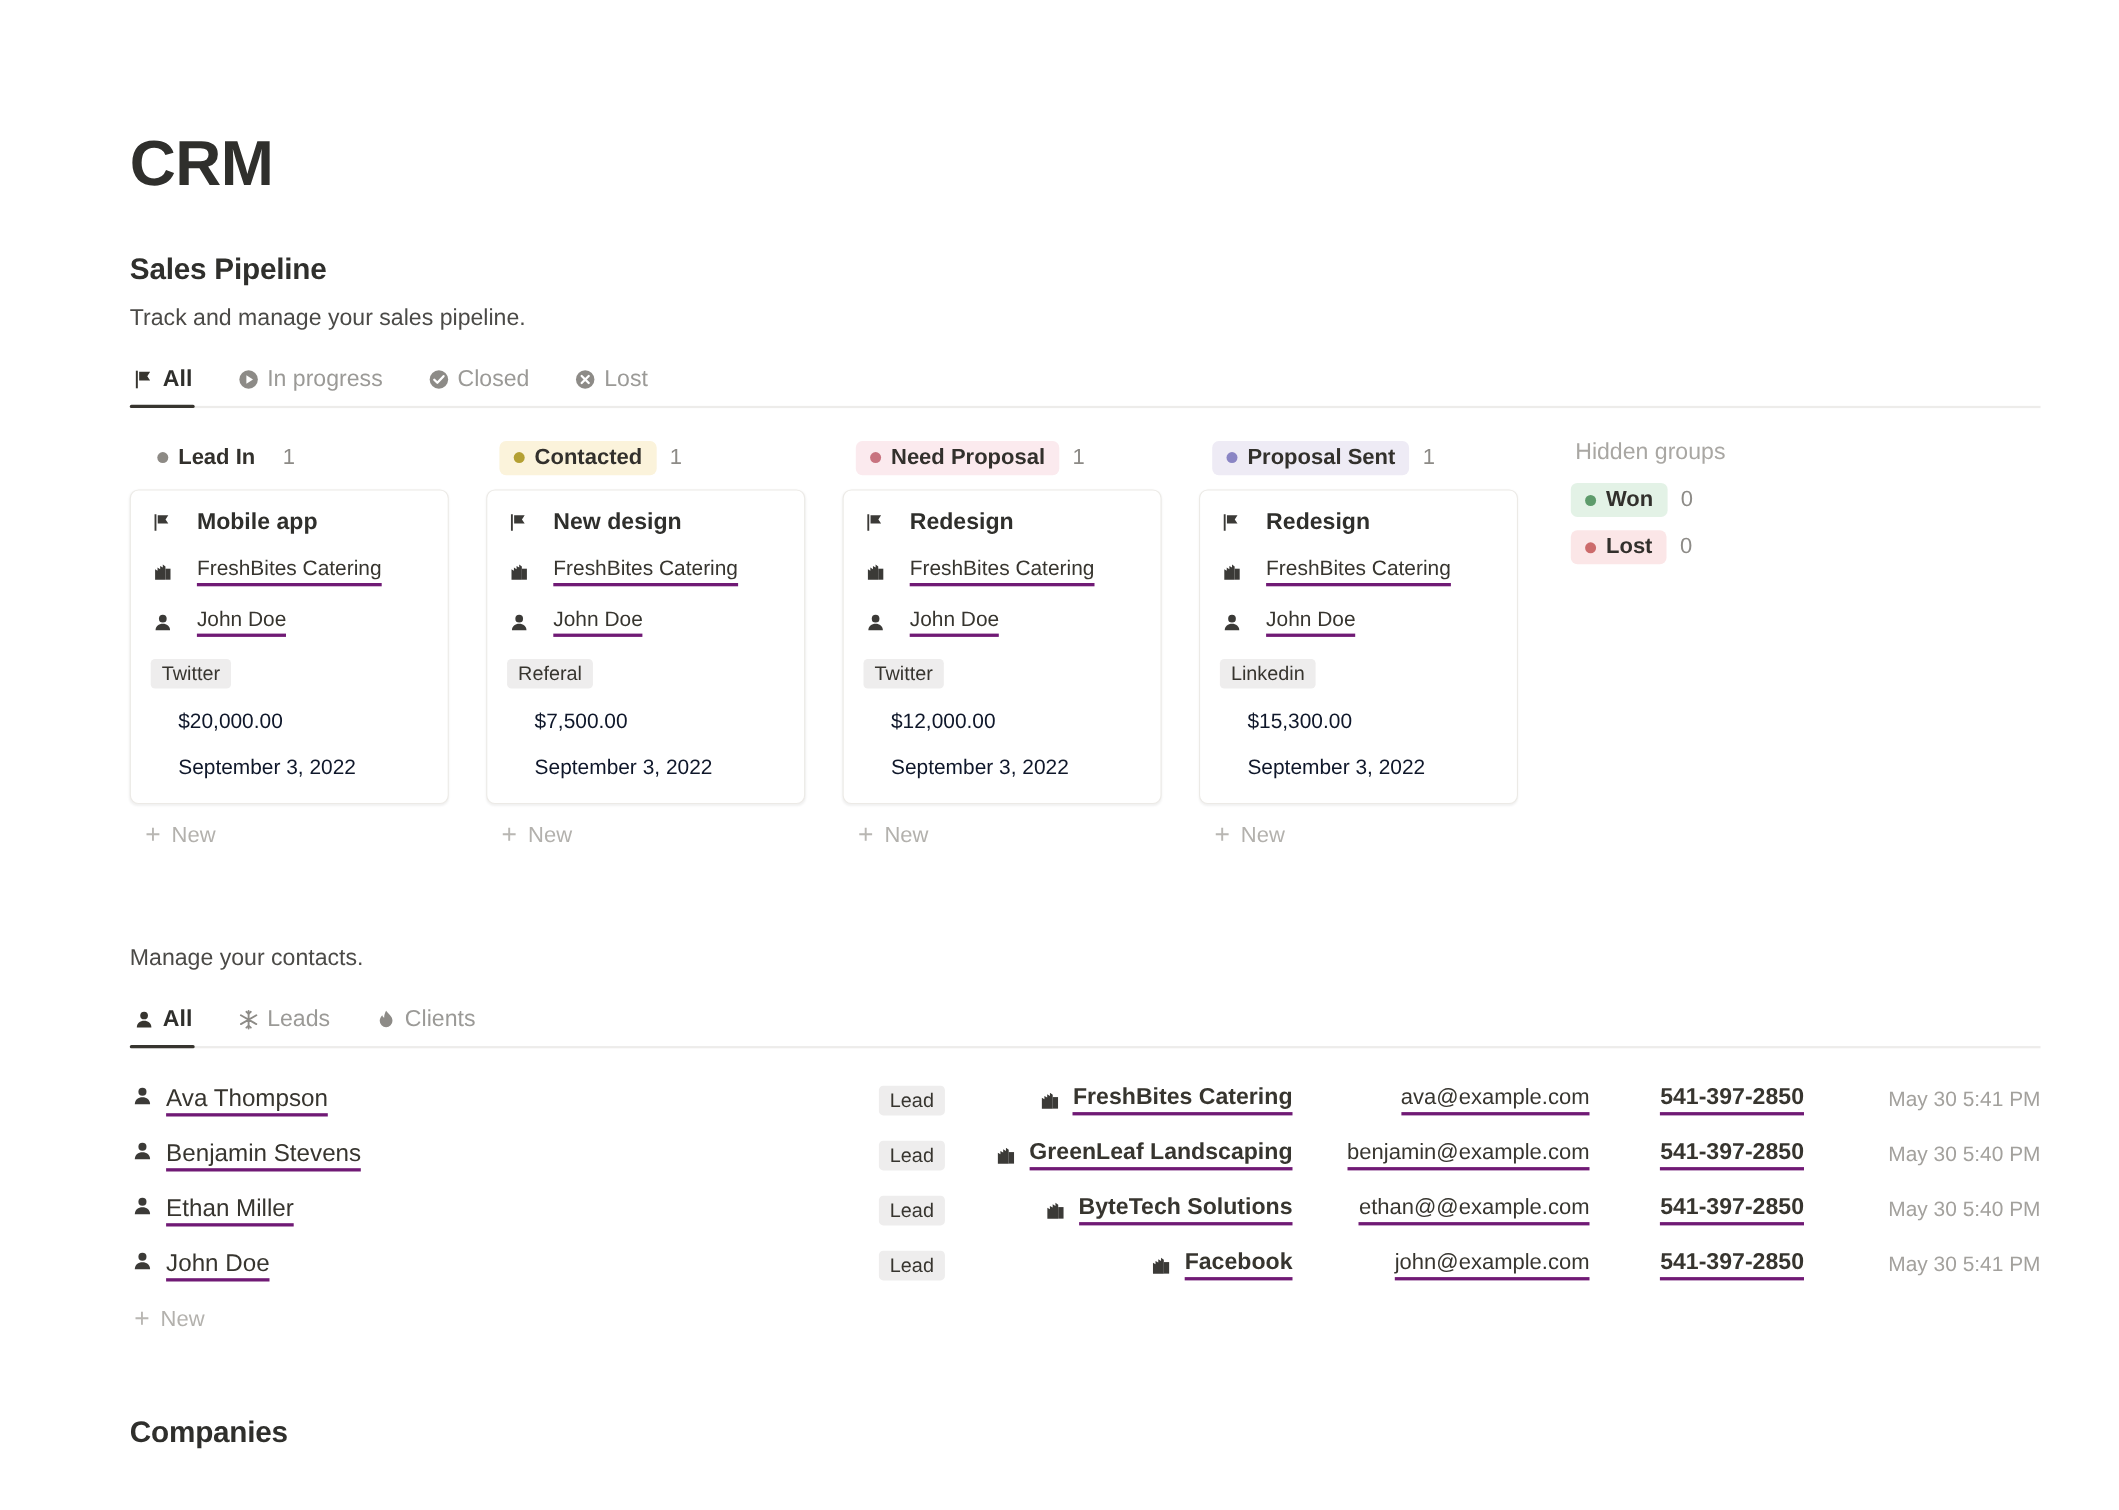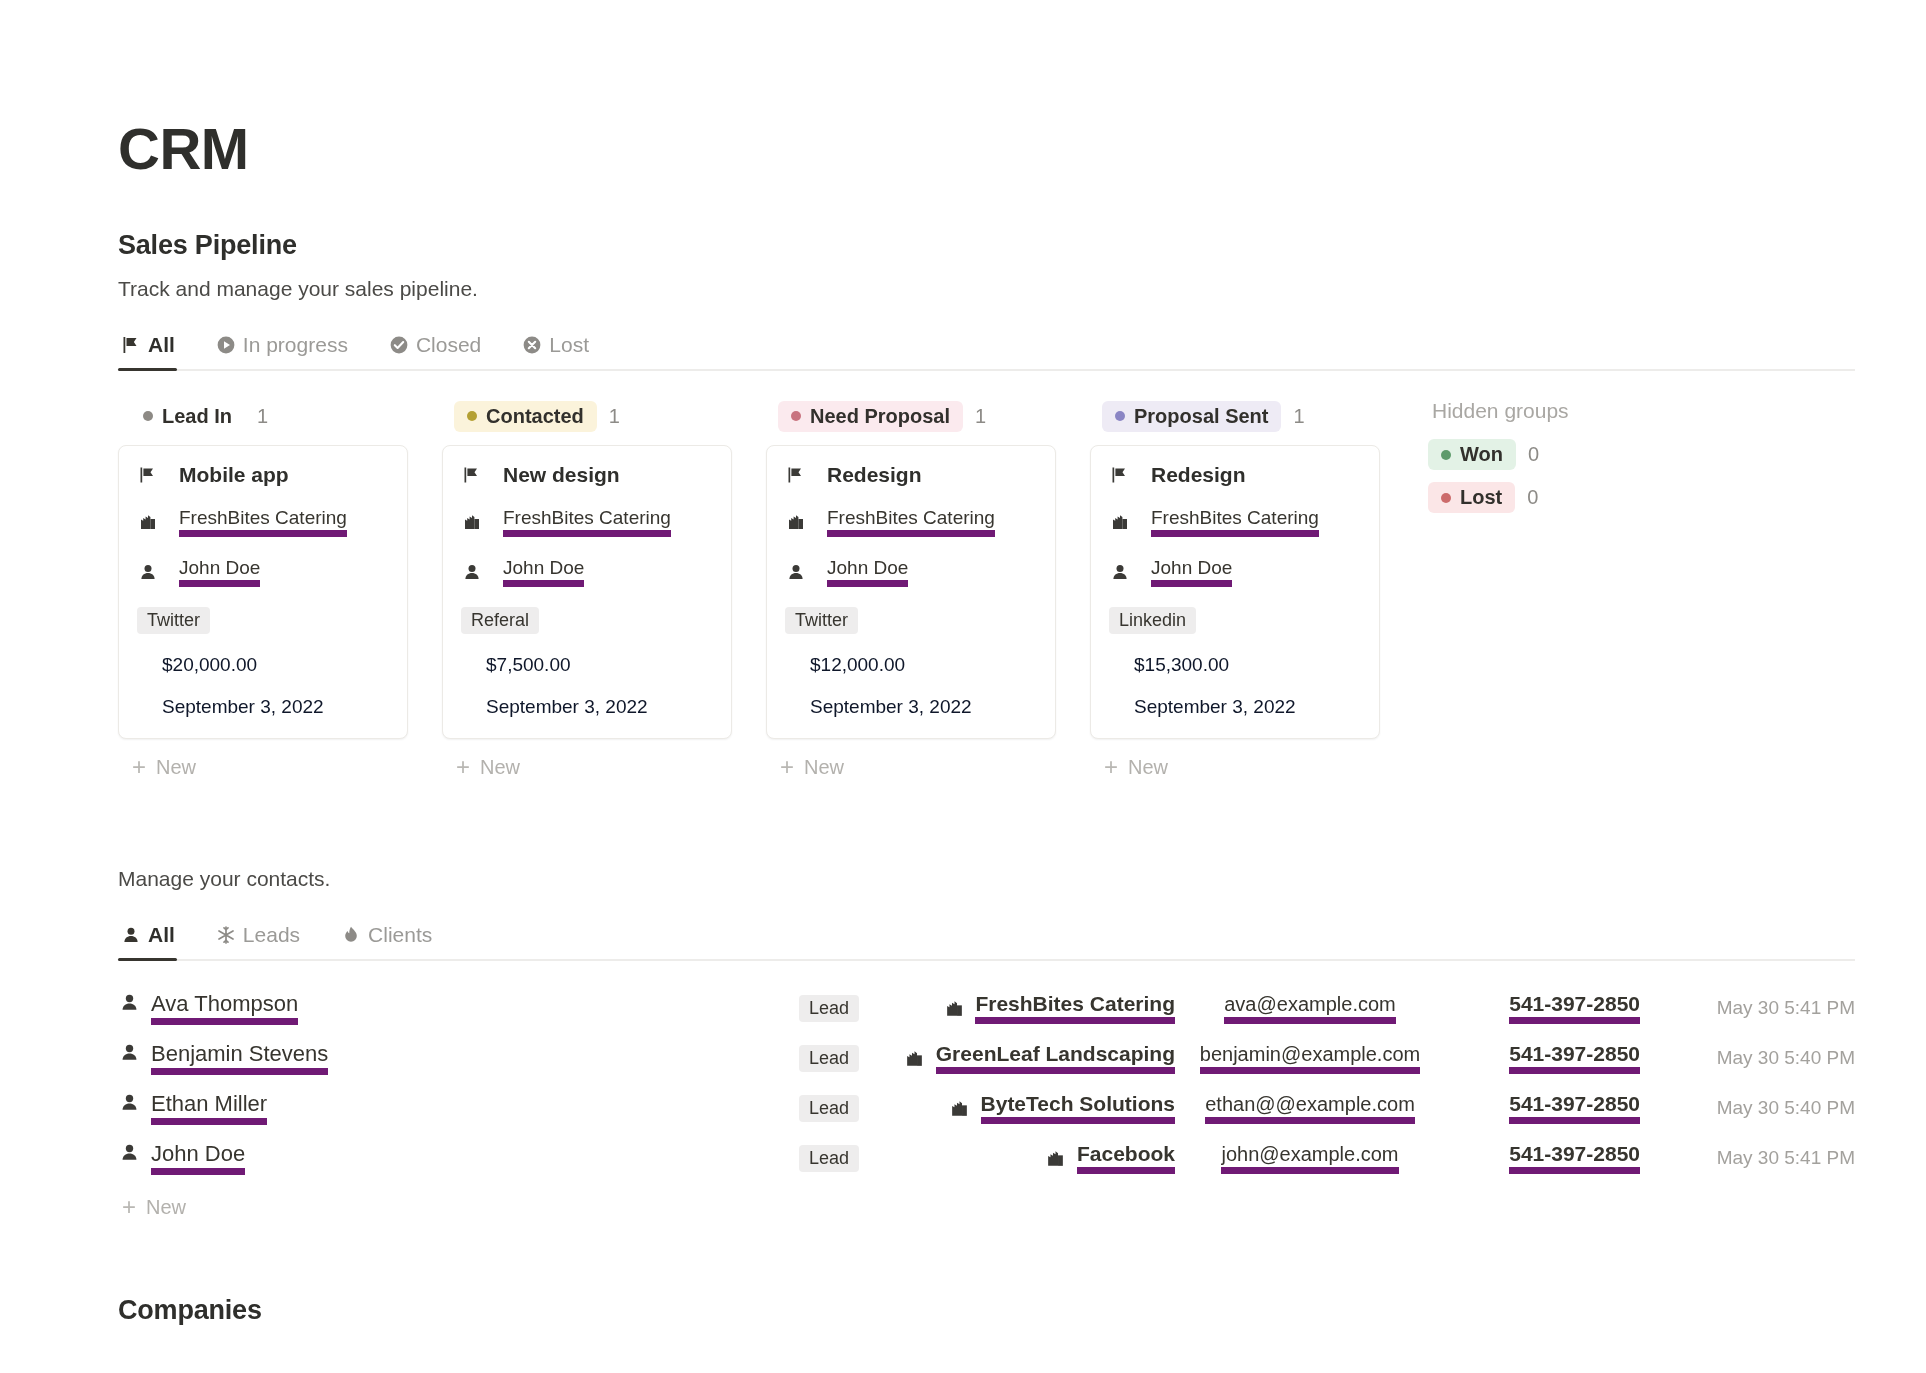--- a/index.html
+++ b/index.html
@@ -57,21 +57,21 @@
 
   .card {
     background: #fff; border: 1px solid #eceae6; border-radius: 8px;
     box-shadow: 0 1px 2px rgba(15,15,15,0.06);
     padding: 17px 18px 20px 18px; margin-top: 10px;
   }
   .card-row { display: flex; align-items: center; gap: 20px; margin-bottom: 20px; }
   .card-row:last-child { margin-bottom: 0; }
   .card-title { font-size: 21px; font-weight: bold; color: #2f2f2c; }
   .lnk {
-    font-size: 19px; color: #37352f; border-bottom: 7px solid #701a75;
+    font-size: 19px; color: #37352f; border-bottom: 3px solid #701a75;
     padding-bottom: 1px; cursor: pointer;
   }
   .tagpill {
     display: inline-block; background: #eeeded; color: #37352f;
     font-size: 18px; padding: 3px 10px; border-radius: 4px;
   }
   .plain { font-size: 19px; color: #0f172a; margin-left: 25px; }
   .icn { display: inline-flex; width: 22px; height: 22px; align-items: center; justify-content: center; flex: none; }
   .icn svg { display: block; }
 
@@ -91,21 +91,21 @@
   .ctabs { margin-top: 28px; }
   .clist { margin-top: 22px; }
   .crow {
     display: flex; align-items: center; height: 50px; width: 1737px;
   }
   .c-name { display: flex; align-items: flex-start; gap: 11px; flex: 1 1 auto; }
   .c-name .lnk { font-size: 22px; }
   .c-tag { width: 170px; display: flex; justify-content: flex-end; padding-right: 16px; }
   .c-company { width: 300px; display: flex; align-items: center; justify-content: flex-end; gap: 10px; }
   .c-company .lnk { font-size: 21px; font-weight: bold; }
-  .c-email { width: 270px; display: flex; justify-content: center; }
+  .c-email { width: 270px; display: flex; justify-content: flex-end; }
   .c-email .lnk { font-size: 20px; }
   .c-phone { width: 195px; display: flex; justify-content: flex-end; }
   .c-phone .lnk { font-size: 21px; font-weight: bold; }
   .c-time { width: 215px; text-align: right; font-size: 19px; color: #a3a19d; }
   .contacts-new { margin-top: 12px; padding-left: 4px; }
 
   .companies { margin-top: 76px; }
 </style>
 </head>
 <body>

